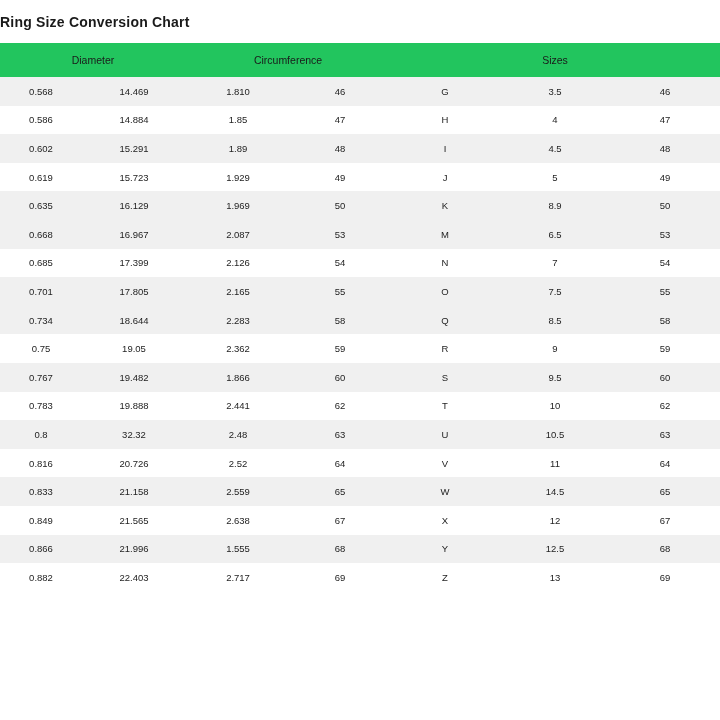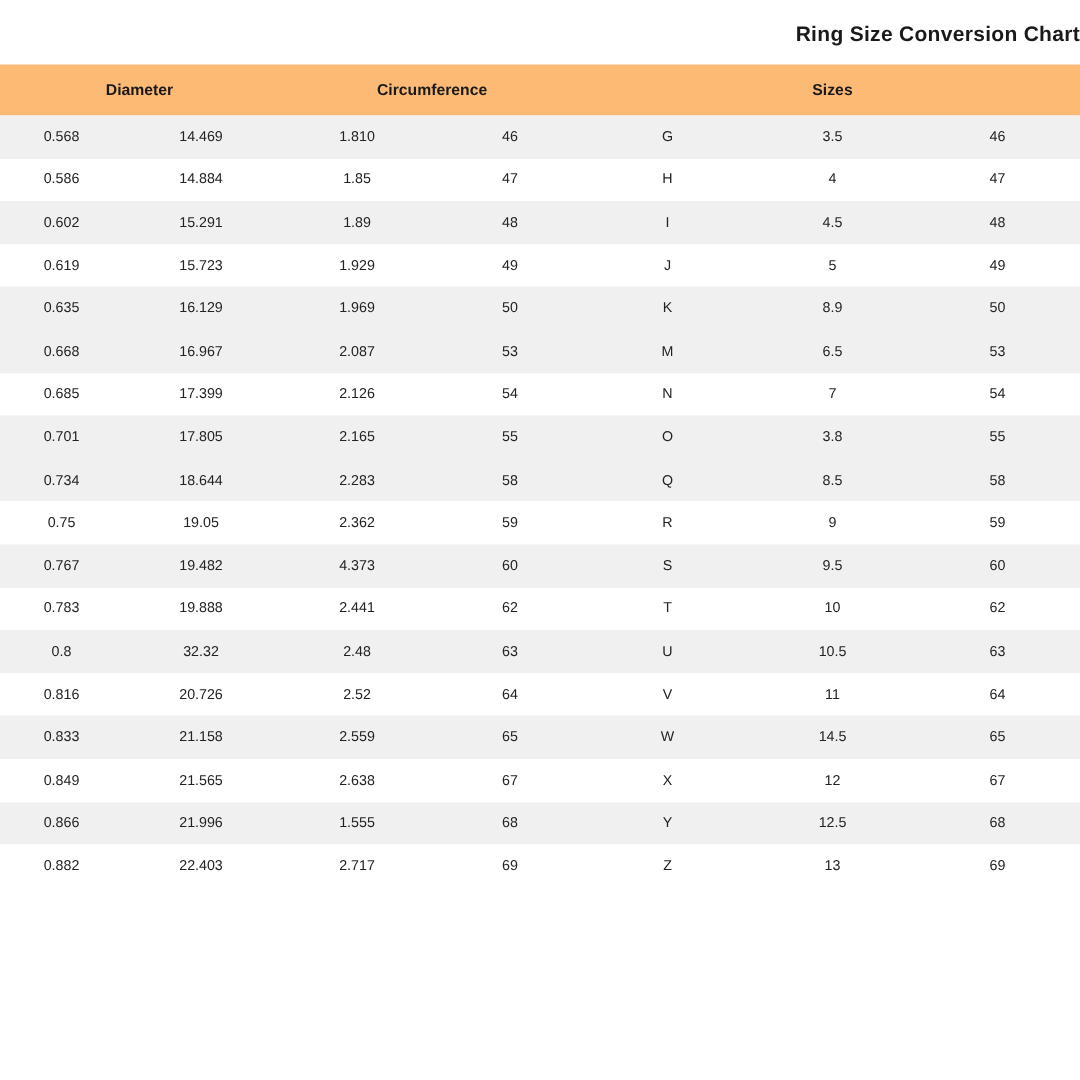--- a/index.html
+++ b/index.html
@@ -14,21 +14,21 @@
     color: #1a1a1a;
     overflow: hidden;
   }
   .page {
     width: 720px;
     height: 720px;
     position: relative;
     box-sizing: border-box;
   }
   .title {
-    text-align: right;
+    text-align: left;
     font-size: 14px;
     font-weight: bold;
     color: #1a1a1a;
     padding-top: 14px;
     padding-bottom: 13px;
     letter-spacing: 0.2px;
   }
   table.chart {
     width: 720px;
     border-collapse: collapse;
@@ -40,22 +40,22 @@
     font-size: 9.5px;
     font-weight: normal;
     color: #232323;
     padding: 0;
     border: none;
   }
   
   tr.group-row th {
     height: 34px;
     font-size: 10.5px;
-    font-weight: bold;
-    background: #fdba74;
+    font-weight: normal;
+    background: #22c55e;
     color: #1a1a1a;
   }
   
   tr.sub-row th {
     height: 32px;
     font-size: 9.5px;
     font-weight: normal;
     background: #ffffff;
     color: #2b2b2b;
     line-height: 12px;
@@ -165,21 +165,21 @@
           <td>N</td>
           <td>7</td>
           <td>54</td>
         </tr>
         <tr class="data-row odd">
           <td>0.701</td>
           <td>17.805</td>
           <td>2.165</td>
           <td>55</td>
           <td>O</td>
-          <td>3.8</td>
+          <td>7.5</td>
           <td>55</td>
         </tr>
         <tr class="data-row odd">
           <td>0.734</td>
           <td>18.644</td>
           <td>2.283</td>
           <td>58</td>
           <td>Q</td>
           <td>8.5</td>
           <td>58</td>
@@ -189,21 +189,21 @@
           <td>19.05</td>
           <td>2.362</td>
           <td>59</td>
           <td>R</td>
           <td>9</td>
           <td>59</td>
         </tr>
         <tr class="data-row odd">
           <td>0.767</td>
           <td>19.482</td>
-          <td>4.373</td>
+          <td>1.866</td>
           <td>60</td>
           <td>S</td>
           <td>9.5</td>
           <td>60</td>
         </tr>
         <tr class="data-row even">
           <td>0.783</td>
           <td>19.888</td>
           <td>2.441</td>
           <td>62</td>

